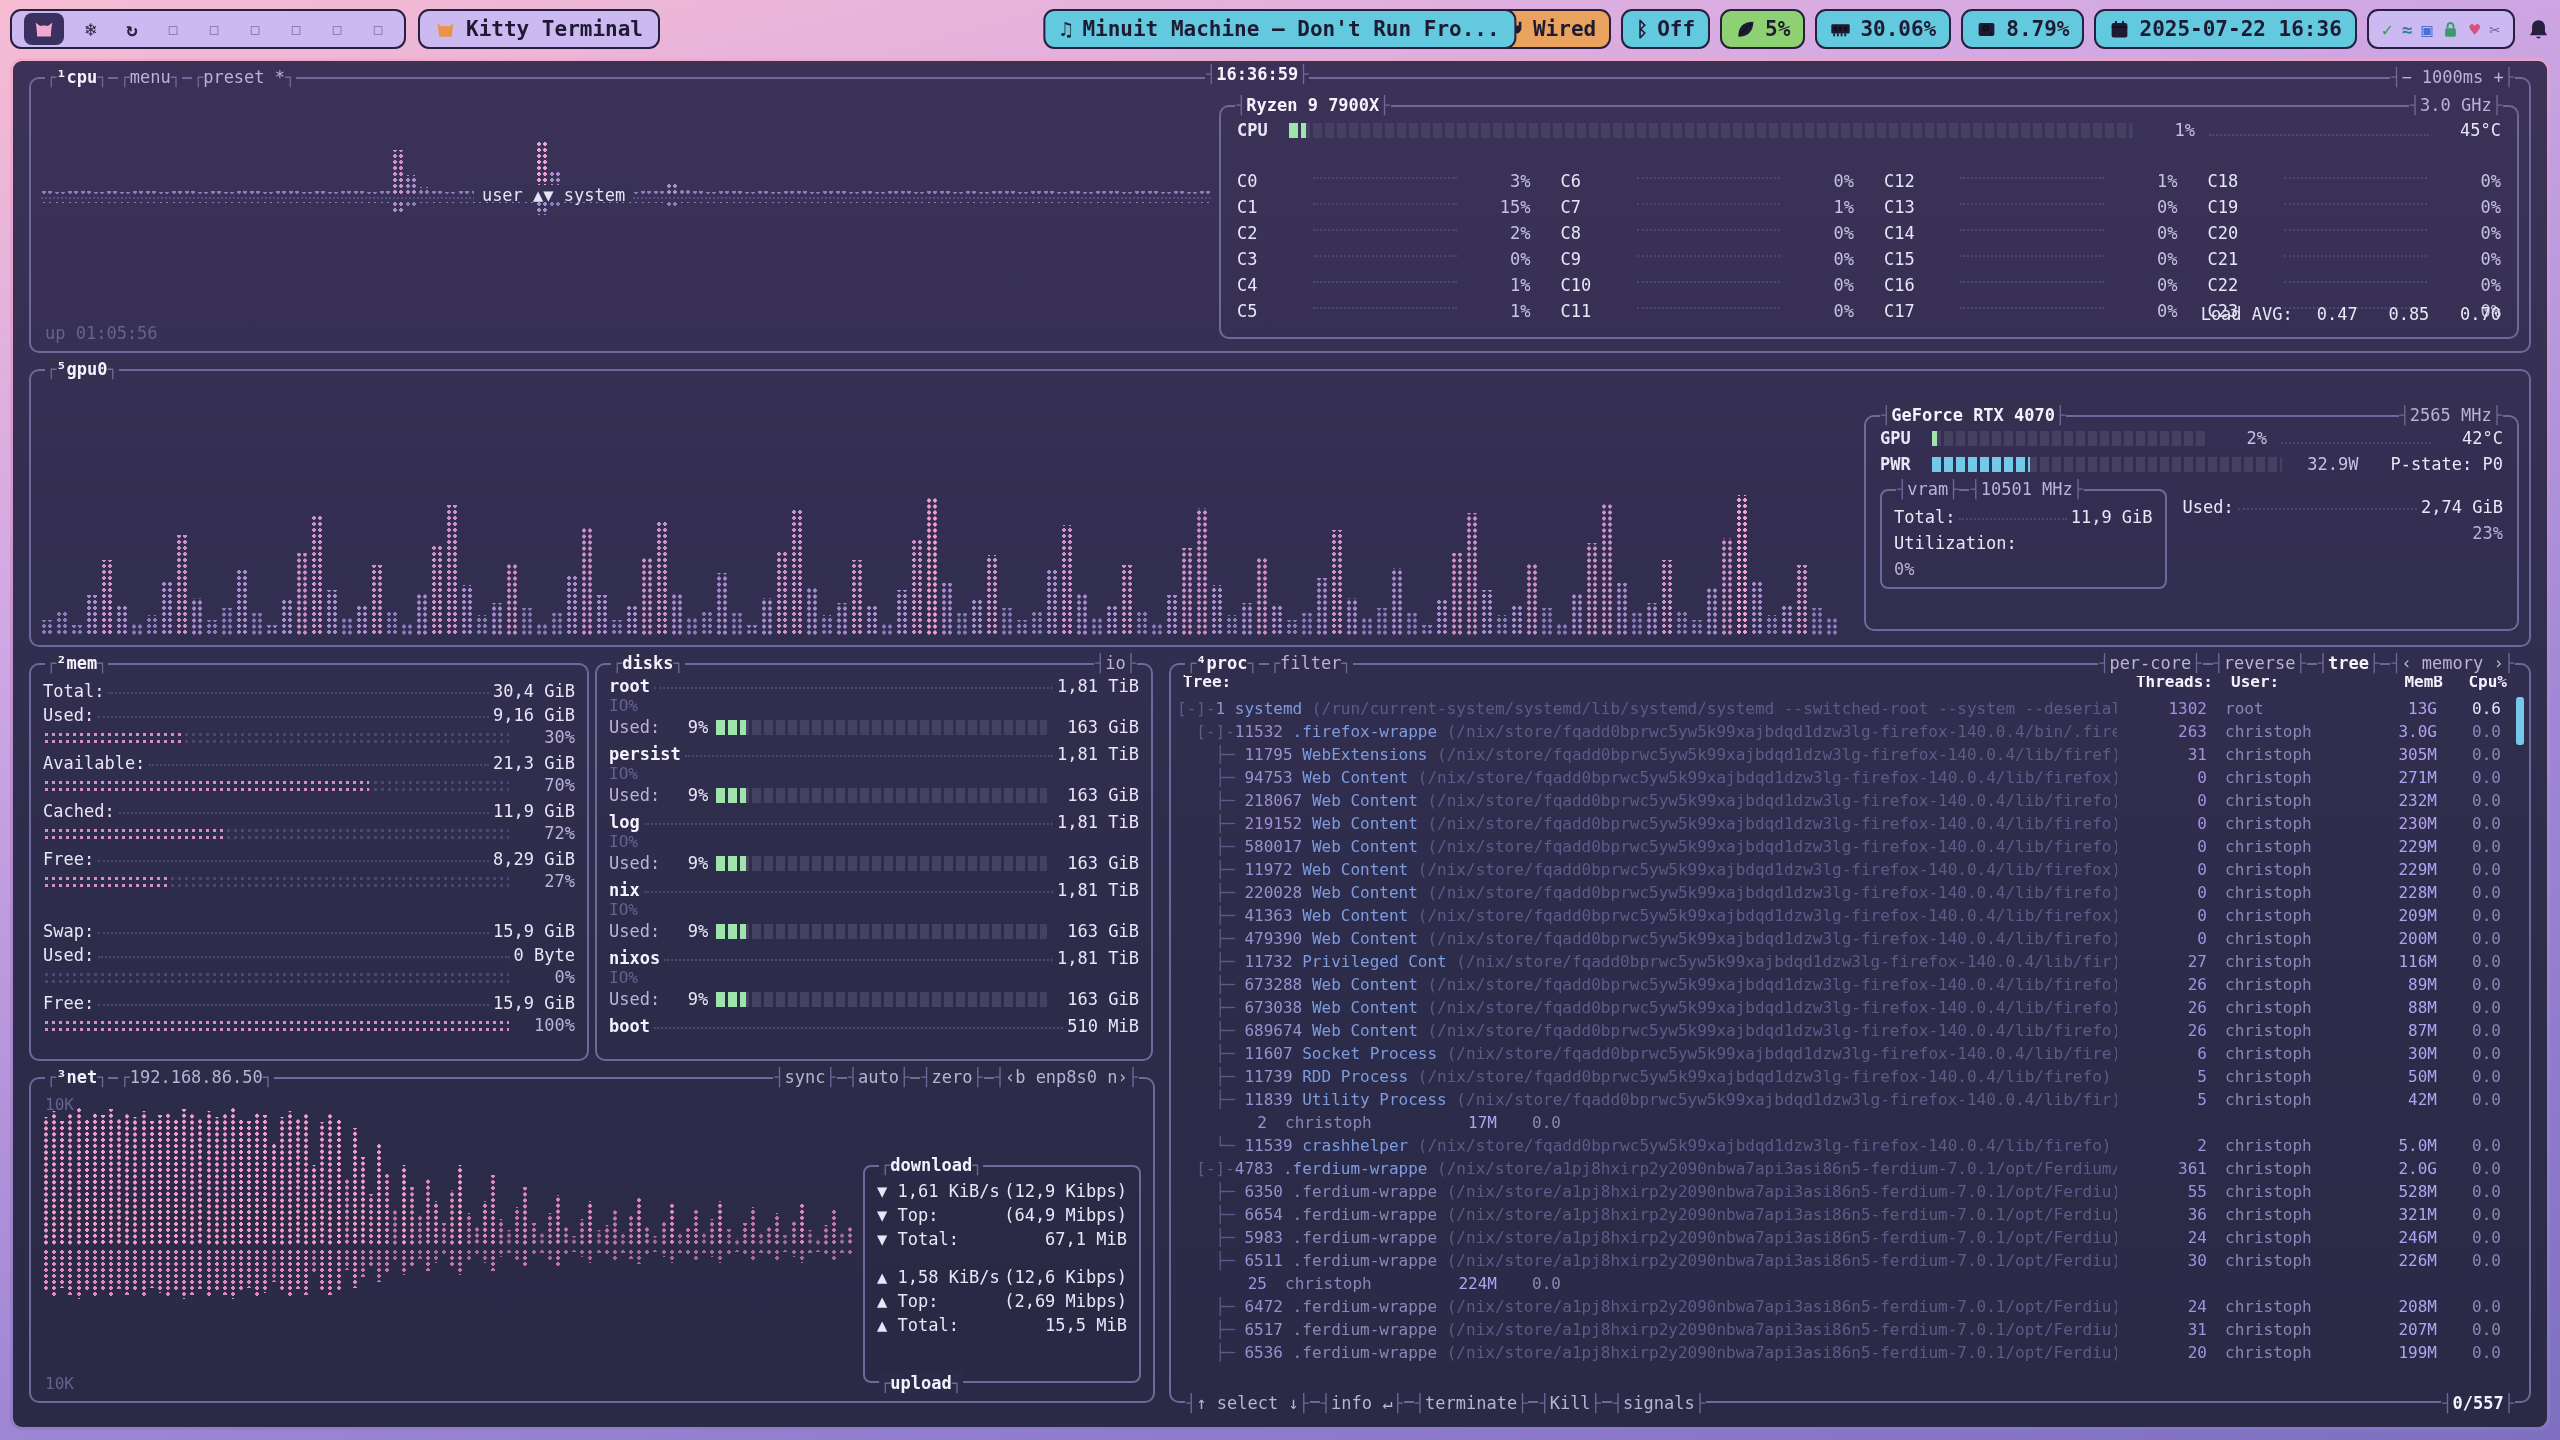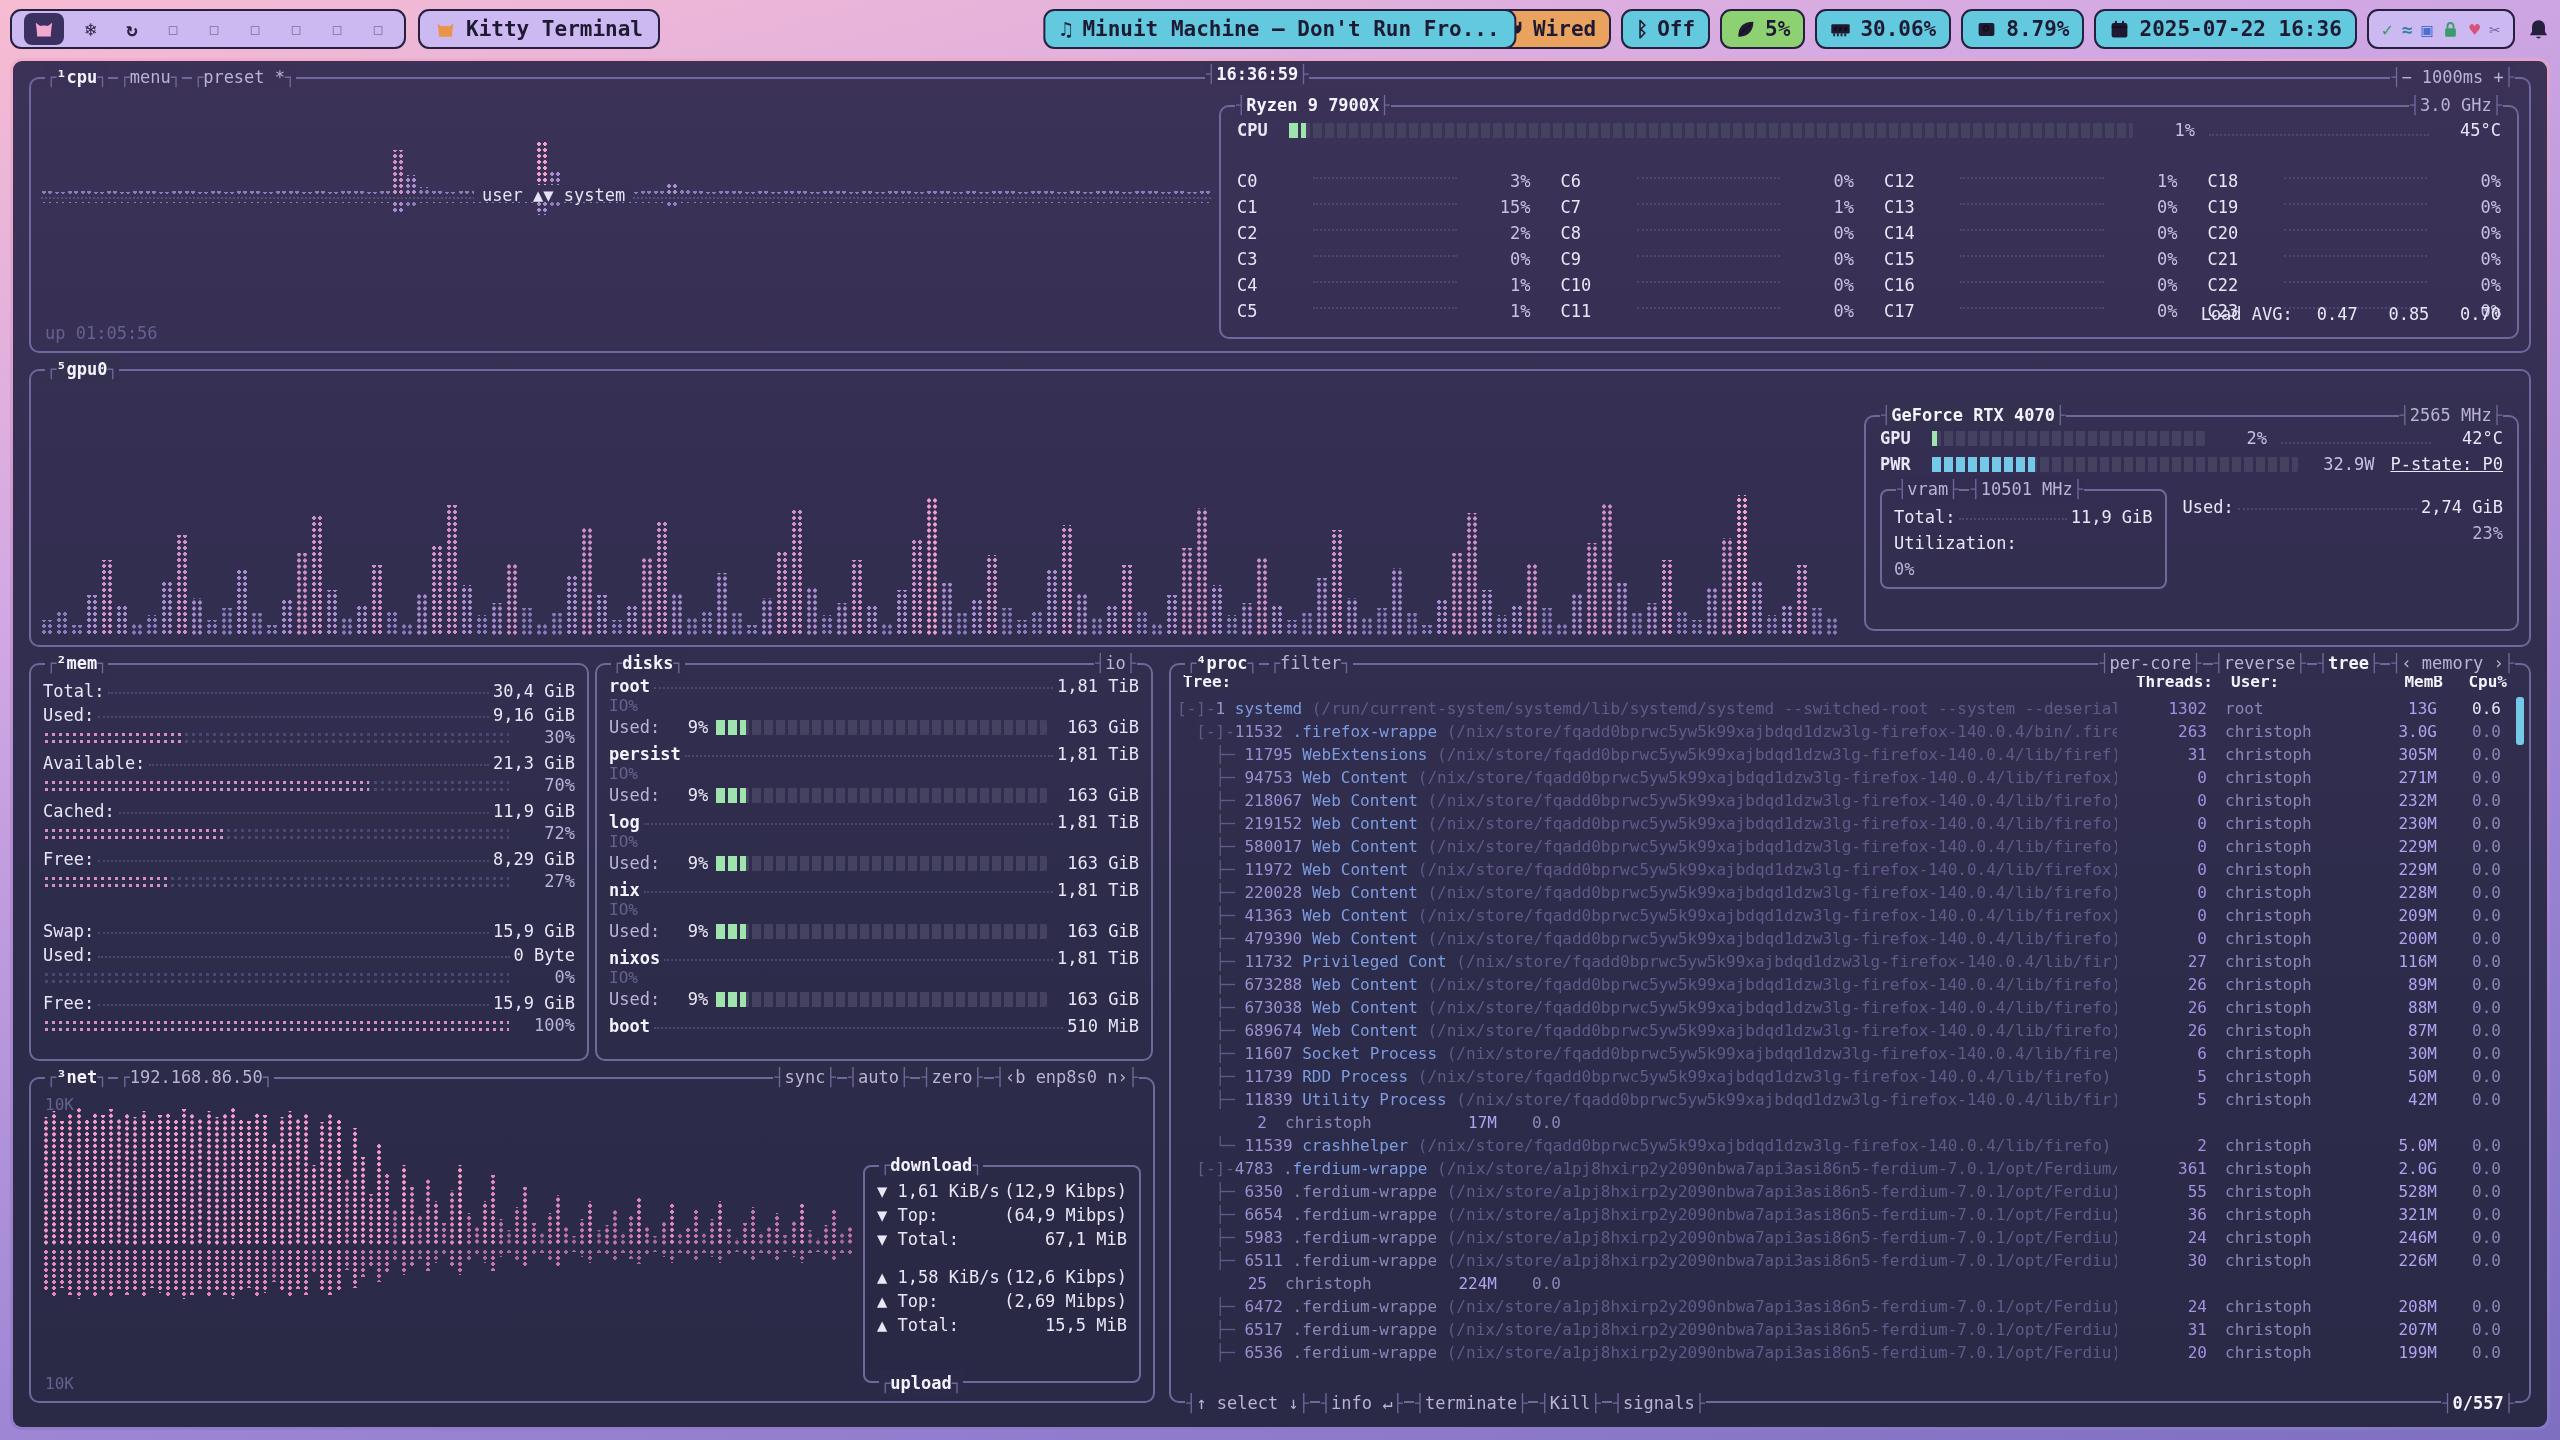--- a/index.html
+++ b/index.html
@@ -78,21 +78,21 @@
   .core { display:flex; align-items:center; gap:24px;margin-top:36px; }
   .core .cid { color:#e9e6f6; width:52px; }
   .core .lead2 { flex:1; border-bottom:2px dotted #4c4772; margin-bottom:7px; }
   .core .cpct { color:#c6c1e0; width:50px; text-align:right; }
   .loadavg { display:flex; justify-content:flex-end; align-items:center; gap:24px; height:26px; color:#e9e6f6; white-space:pre; }
   
   .gpug { position:absolute; left:10px; top:14px; right:690px; bottom:10px; }
   .gpubox { position:absolute; right:10px; top:44px; width:655px; height:216px; border:2px solid #6e689b;
             border-radius:10px; padding:8px 14px; --tabbg:#343050; --tabbgB:#322e4f; }
   .glabel { width:42px; color:#e9e6f6; }
-  .pstate { color:#e9e6f6; margin-left:6px; white-space:pre;text-decoration:underline; }
+  .pstate { color:#e9e6f6; margin-left:22px; white-space:pre; }
   .vramrow { display:flex; margin-top:12px; height:100px; }
   .vrambox { position:relative; width:46%; border:2px solid #6e689b; border-radius:8px; padding:10px 12px 0; margin-right:16px; --tabbg:#332e51; }
   .vline { display:flex; align-items:flex-end; height:26px; white-space:pre; }
   .vlabel { color:#e9e6f6; } .vval { color:#e9e6f6; }
   .vramright { flex:1; padding-top:2px; }
   .spread { left:12px; right:12px; justify-content:space-between; }
   
   .memrows { padding:12px 12px 0; }
   .memrow { display:flex; align-items:flex-end; height:24px; white-space:pre; }
   .memrow .lbl { color:#e9e6f6; } .memrow .val { color:#e9e6f6; }

